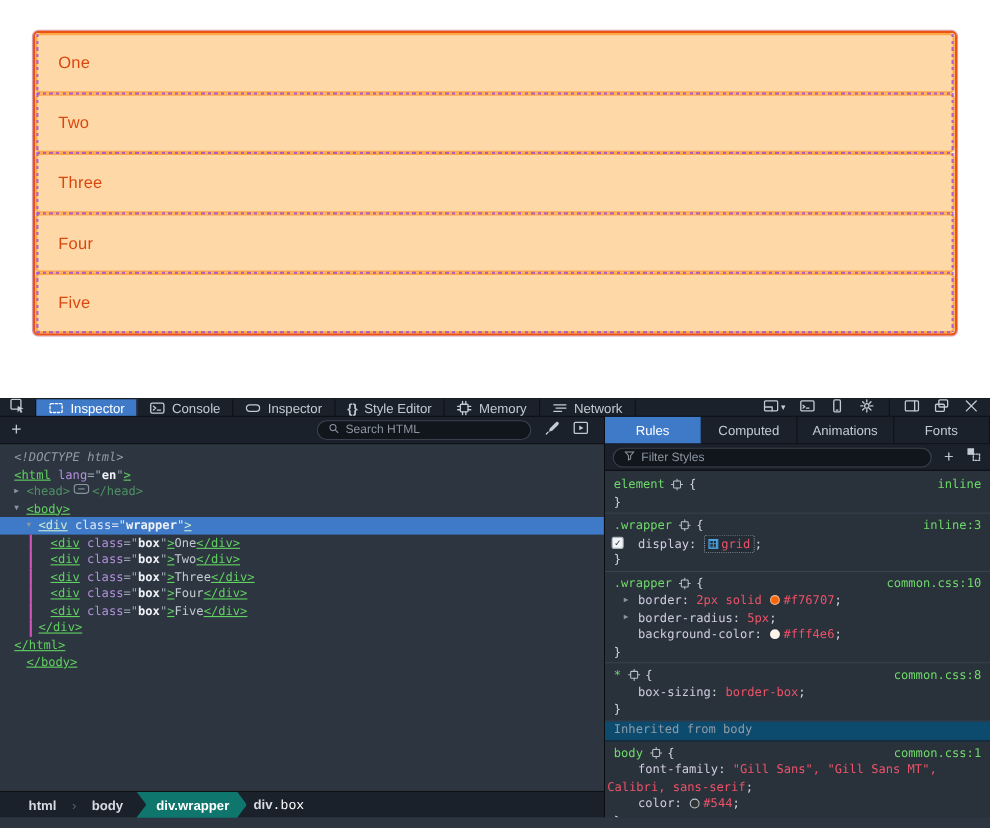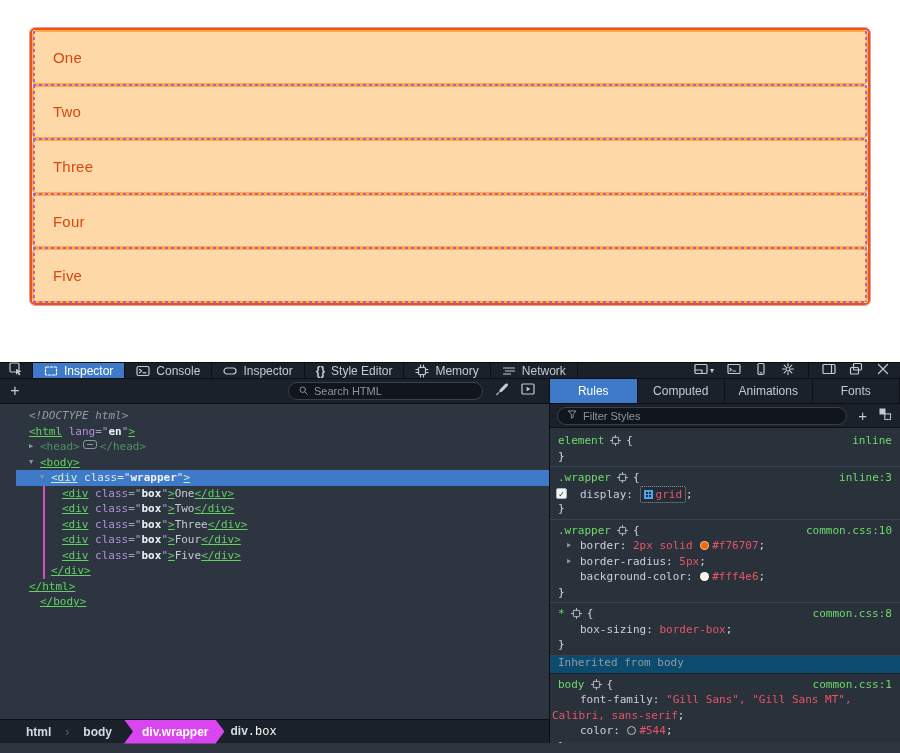--- a/index.html
+++ b/index.html
@@ -46,21 +46,21 @@
               display:flex; align-items:center; }
   .addnode { width:30px; text-align:center; font-size:16px; color:#c2cbd3; }
   .pill { display:flex; align-items:center; gap:5px; height:18px; border-radius:9px;
           background:#11161d; border:1px solid #39424c; color:#8b95a0;
           font-size:11px; padding:0 9px; }
   .search-pill { width:195px; margin-left:auto; }
   .mtool-icons { display:flex; align-items:center; gap:12px; margin:0 14px 0 12px; }
 
   
   .mtree { flex:1; padding-top:4px; font:11px "DejaVu Sans Mono",monospace; overflow:hidden;
-           background:#2d3640; position:relative;padding-left:16px; }
+           background:#2d3640; position:relative; }
   .mline { position:relative; height:15.5px; line-height:15.5px; white-space:pre; }
   .mline.sel { background:#3f7ac9; }
   .mline.guide::before { content:""; position:absolute; left:27px; top:0; bottom:0; width:2px; background:#d052b8; }
   .m-arrow { position:absolute; font-size:7px; color:#8b95a0; top:0; }
   .tk-d { color:#919ba6; font-style:italic; }
   .tk-g { color:#61d161;text-decoration:underline; }
   .tk-a { color:#b490dd; }
   .tk-q { color:#9aa4b0; }
   .tk-s { color:#eef2f7; font-weight:bold; }
   .tk-t { color:#c3cad1; }
@@ -69,21 +69,21 @@
   .mline.sel .tk-g { color:#cdeccd; }
   .badge { display:inline-block; width:14px; height:9px; border:1px solid #8b95a0; border-radius:3px;
            vertical-align:1px; margin:0 3px; position:relative; }
   .badge::after { content:""; position:absolute; left:3px; right:3px; top:3px; border-top:1px solid #8b95a0; }
 
   
   .crumbs { height:24px; background:#1b212a; border-top:1px solid #0c0f14;
             display:flex; align-items:center; font-size:12px; padding-left:20px; }
   .crumb { color:#d5dbe1; font-weight:bold; padding:0 6px; white-space:nowrap; }
   .crumb-sep { color:#5a6673; font-size:12px; padding:0 8px; }
-  .crumb-chip { background:#d946ef; color:#fff; font-weight:bold; height:24px; line-height:24px;
+  .crumb-chip { background:#0f766e; color:#fff; font-weight:bold; height:24px; line-height:24px;
                 padding:0 16px 0 18px; margin-left:6px;
                 clip-path:polygon(0 0, calc(100% - 9px) 0, 100% 50%, calc(100% - 9px) 100%, 0 100%, 9px 50%); }
   .crumb-suffix { color:#ffffff; font-weight:normal;font-family:Liberation Mono, monospace; }
 
   
   .rtabs { height:25px; background:#1b212a; border-bottom:1px solid #0c0f14;
            display:flex; font-size:12px; }
   .rtab { display:flex; align-items:center; justify-content:center; flex:1;
           border-right:1px solid #0e1217; color:#c2cbd3; }
   .rtab.active { background:#3f7ac9; color:#fff; }

